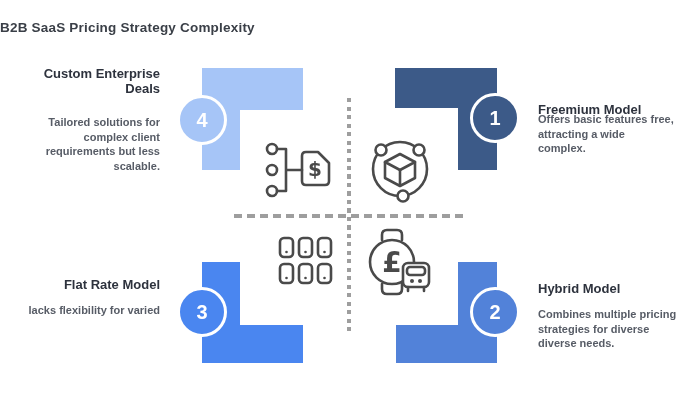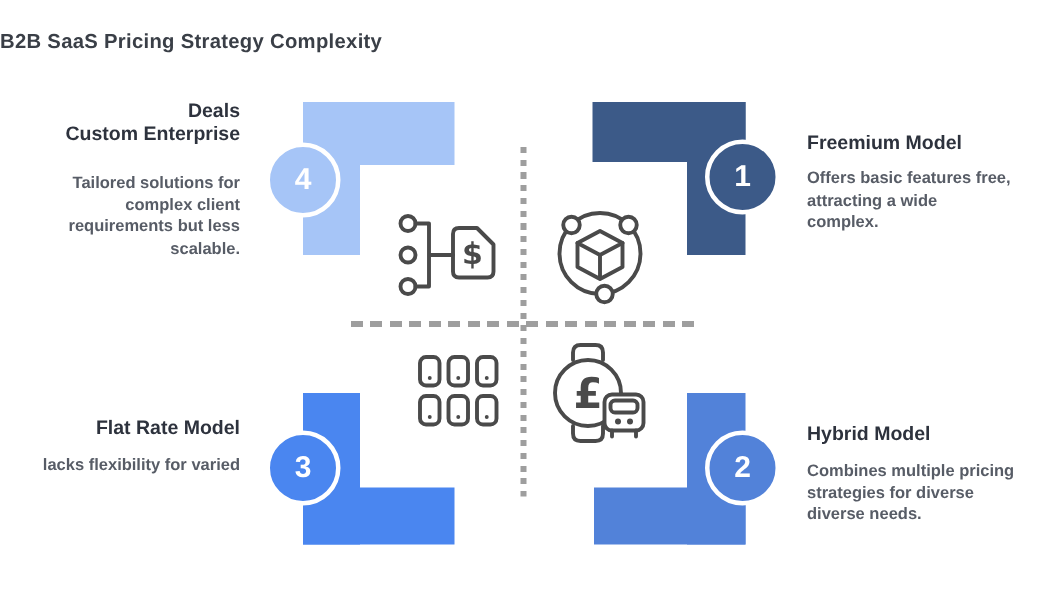--- a/index.html
+++ b/index.html
@@ -50,36 +50,36 @@
 
   <div class="dash-v"></div>
   <div class="dash-h"></div>
 
   <div class="bar" style="left: 202px; top: 68px; width: 101px; height: 42px; background-color: rgb(166, 197, 247);"></div>
   <div class="bar" style="left: 202px; top: 68px; width: 38px; height: 102px; background-color: rgb(166, 197, 247);"></div>
   <div class="num-circle" style="left: 177px; top: 95px; background-color: rgb(166, 197, 247);">
     <span>4</span>
   </div>
   <div class="heading ta-r" style="left:0;top:66px;width:160px">
+      <div>Custom Enterprise</div>
       <div>Deals</div>
-      <div>Custom Enterprise</div>
     </div>
   <div class="body-text ta-r" style="left:0;top:115px;width:160px">
       <div>Tailored solutions for</div>
       <div>complex client</div>
       <div>requirements but less</div>
       <div>scalable.</div>
     </div>
 
   <div class="bar" style="left: 395px; top: 68px; width: 102px; height: 40px; background-color: rgb(60, 90, 136);"></div>
   <div class="bar" style="left: 458px; top: 68px; width: 39px; height: 102px; background-color: rgb(60, 90, 136);"></div>
   <div class="num-circle" style="left: 470px; top: 93px; background-color: rgb(60, 90, 136);">
     <span>1</span>
   </div>
-  <div class="heading ta-l" style="left:538px;top:87px;width:160px">
+  <div class="heading ta-l" style="left:538px;top:102px;width:160px">
       <div>Freemium Model</div>
     </div>
   <div class="body-text ta-l" style="left:538px;top:112px;width:160px">
       <div>Offers basic features free,</div>
       <div>attracting a wide</div>
       <div>complex.</div>
     </div>
 
   <div class="bar" style="left: 202px; top: 262px; width: 38px; height: 101px; background-color: rgb(74, 134, 240);"></div>
   <div class="bar" style="left: 202px; top: 325px; width: 101px; height: 38px; background-color: rgb(74, 134, 240);"></div>

